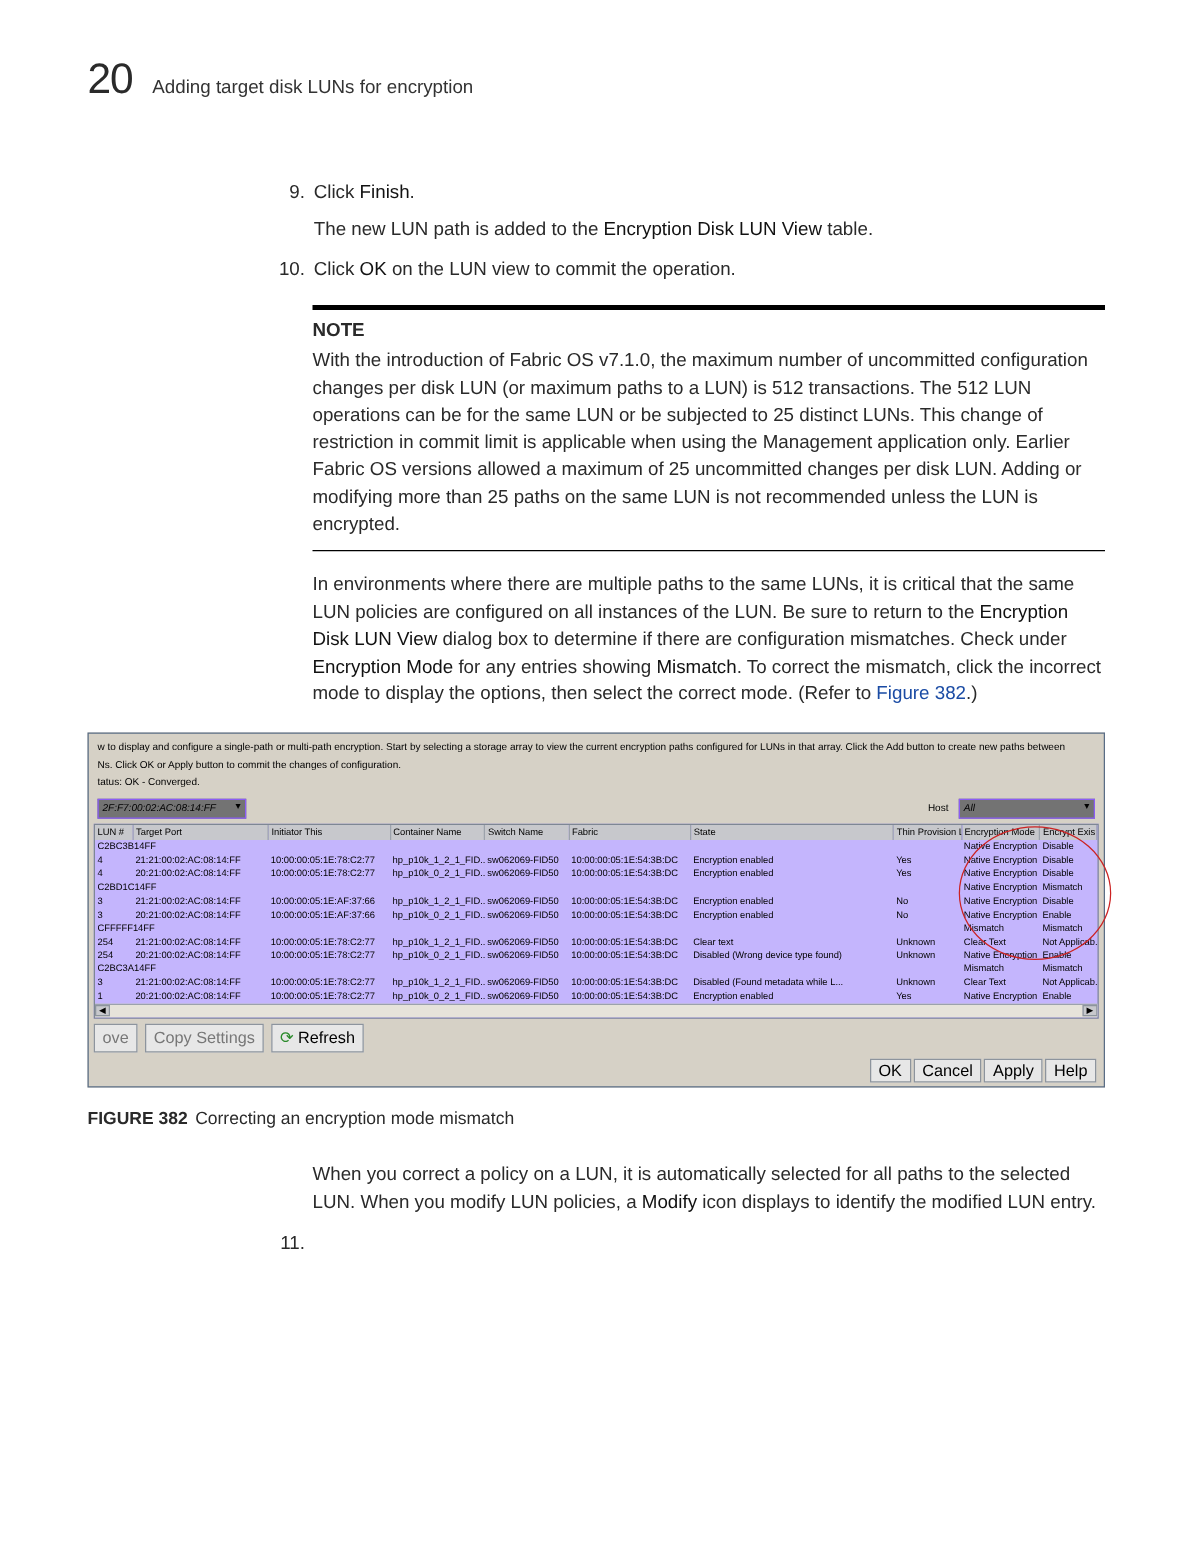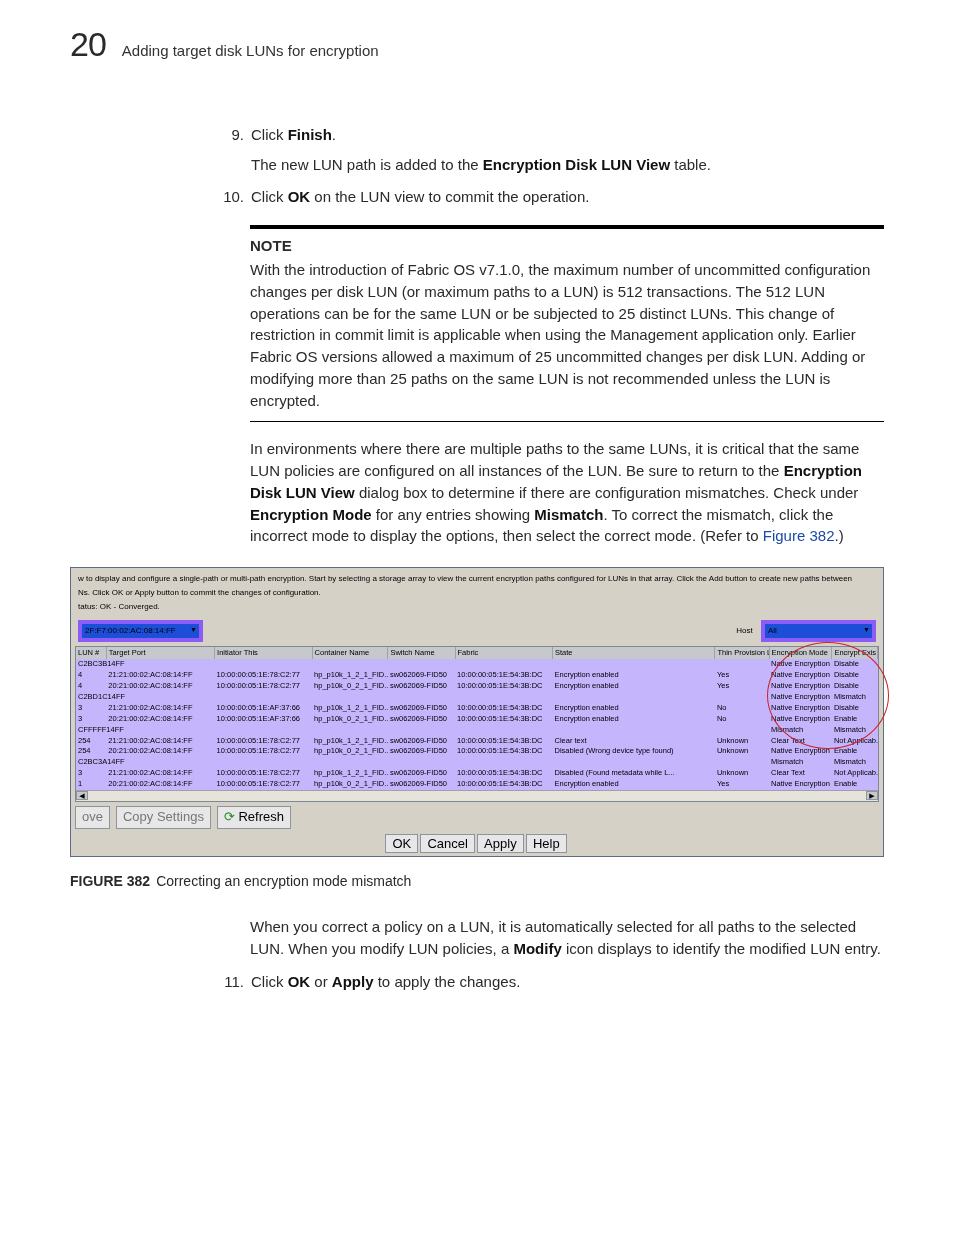--- a/index.html
+++ b/index.html
@@ -6,34 +6,34 @@
     margin: 0;
     background: #fff;
     font-family: Arial, Helvetica, sans-serif;
     color: #2a2a2a;
   }
   .page {
     width: 954px;
     min-height: 1235px;
     margin: 0 auto;
     background: #fff;
-    padding: 25px 70px 40px 70px;
+    padding: 44px 70px 40px 70px;
     box-sizing: border-box;
     position: relative;
   }
   .header-row { display: flex; align-items: baseline; gap: 16px; }
   .header-num {
     font-size: 34px;
     font-weight: 400;
     font-family: "Helvetica Neue Light", "Helvetica Neue", Arial, sans-serif;
     letter-spacing: -1px;
   }
   .header-title { font-size: 15px; color: #333; }
   .content { margin-left: 150px; margin-top: 60px; font-size: 15px; line-height: 1.45; }
-  .bold { font-weight: 700; color:#111; }
+  .bold { font-weight: 400; color:#111; }
   .note-block { margin-left: 30px; margin-top: 18px; }
   .note-rule-top { border-top: 4px solid #000; margin: 0 0 6px 0; }
   .note-rule-bottom { border-top: 1px solid #000; margin: 10px 0 16px 0; }
   .note-label { font-weight: 700; font-size: 15px; margin-bottom: 2px; }
   .after-note { margin-left:30px; }
   .fig-link { color: #1a4ba4; }
   .figure-wrap { margin-top: 20px; margin-left: -150px; }
   .screenshot-box {
     width: 100%; border: 1px solid #5a6d85;
     background: #d6d1c6;
@@ -41,22 +41,22 @@
     box-sizing:border-box;
     padding: 4px 4px 2px 4px;
     position:relative;
   }
   .ss-top { font-size:8px; line-height:1.25; padding:2px 3px;}
   .ss-bar {
     margin-top:4px; display:flex; justify-content:space-between;
     align-items:center; padding:2px 3px;
   }
   .ss-select {
-    border:4px solid #8b5cf6; background:#1d4ed8; padding:1px 14px 1px 3px;
-    font-size:8px; position:relative; display:inline-block; min-width:100px;
+    border:1px solid #8b5cf6; background:#737373; padding:1px 14px 1px 3px;
+    font-size:8px; position:relative; display:inline-block; min-width:100px;font-style:italic;
   }
   .ss-select:after{
     content:"▼"; position:absolute; right:2px; top:1px; font-size:7px;
   }
   .ss-host { font-size:8px; }
   .ss-table-wrap {
     border:1px solid #7e8794; background:#c4b5fd; margin-top:2px;
     overflow:hidden;
   }
   table.ss {
@@ -79,21 +79,21 @@
     border:1px solid #8d949d; box-sizing:border-box; font-size:7px; text-align:center; line-height:8px;
   }
   .ss-scroll .thumb-left{left:0;}
   .ss-scroll .thumb-right{right:0;}
   .ss-buttons-row { display:flex; gap:6px; padding:4px 0 2px 0; align-items:center; }
   .ss-btn {
     background:#e7e7e7; border:1px solid #8d949d; padding:1px 6px;
     font-size:13px; color:#777;
   }
   .ss-btn.enabled{ color:#000;}
-  .ss-bottom-right { text-align:center; margin-top:4px; padding-right:2px; }
+  .ss-bottom-right { text-align:right; margin-top:4px; padding-right:2px; }
   .red-circle {
     position:absolute; border:1.5px solid #c22; border-radius:50%;
     width:120px; height:105px; right:-6px; top:74px;
     pointer-events:none;
   }
   .figure-caption { font-size:14px; margin-top:14px; }
   .figure-caption .figlabel { font-weight:700; margin-right:6px; }
   
   .c-lun{width:28px;}
   .c-tp{width:100px;}
@@ -333,21 +333,18 @@
 
       <div class="figure-caption">
         <span class="figlabel">FIGURE 382</span><span>Correcting an encryption mode mismatch</span>
       </div>
     </div>
 
     <div style="margin-top:25px; margin-left:30px;">
       <span>When you correct a policy on a LUN, it is automatically selected for all paths to the selected LUN. When you modify LUN policies, a </span><span class="bold">Modify</span><span> icon displays to identify the modified LUN entry.</span>
     </div>
 
-    <div style="display:flex; gap:7px; margin-top:12px;">
+    <div style="display:flex; gap:21px; margin-top:12px;">
       <div style="width:24px; text-align:right;">11.</div>
-      <div>
-        <span>Click </span><span class="bold">OK</span><span> or </span><span class="bold">Apply</span><span> to apply the changes.</span>
-      </div>
     </div>
 
   </div>
 </div>
 
 </body></html>

